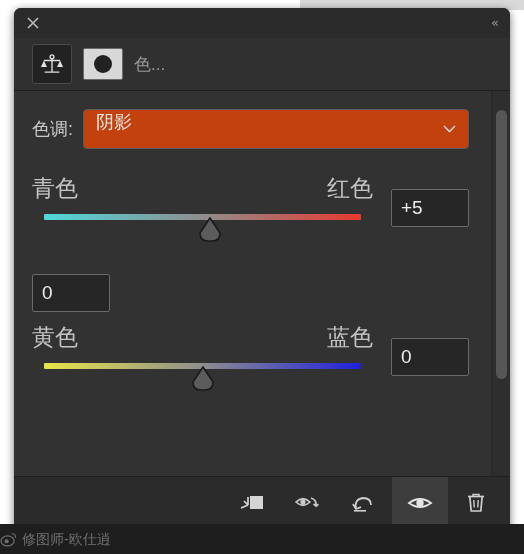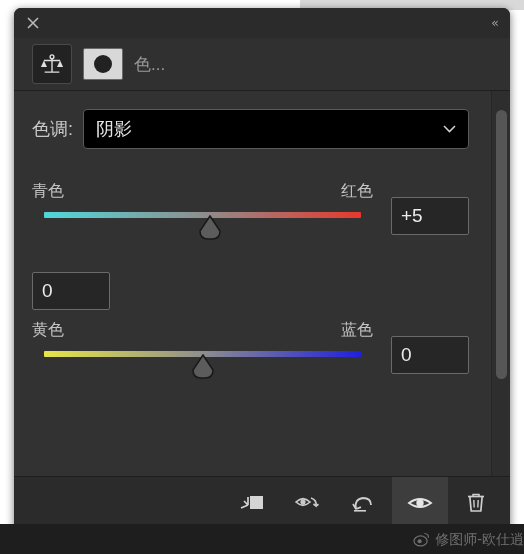--- a/index.html
+++ b/index.html
@@ -192,36 +192,35 @@
     height: 73%;
     background: #565656;
     border-radius: 6px;
   }
 
   
   .tone-row {
     display: flex;
     align-items: center;
     padding: 0 22px 0 18px;
-    margin-bottom: 32px;
+    margin-bottom: 24px;
   }
   .tone-label {
     font-size: 18px;
     color: #c9c9c9;
     margin-right: 10px;
     white-space: nowrap;
   }
   .select {
     flex: 1 1 auto;
     height: 38px;
-    background: #000000;
+    background: #c2410c;
     border: 1px solid #5a5a5a;
     border-radius: 4px;
     display: flex;
-    align-items: center;
     padding: 0 12px;
     position: relative;
     color: #e4e4e4;
     font-size: 18px;
   }
   .chev {
     position: absolute;
     right: 12px;
     top: 50%;
     width: 13px; height: 8px;
@@ -239,21 +238,21 @@
     flex: 1 1 auto;
     min-width: 0;
     padding-right: 18px;
   }
   .slider-labels {
     display: flex;
     justify-content: space-between;
     margin-bottom: 10px;
   }
   .slider-labels span {
-    font-size: 16px;
+    font-size: 23px;
     color: #c4c4c4;
     white-space: nowrap;
   }
   .track-wrap {
     position: relative;
     height: 34px;
     padding: 0 12px;
   }
   .track {
     height: 6px;
@@ -307,21 +306,21 @@
 
   
   .watermark {
     position: absolute;
     left: 0; right: 0;
     bottom: 0;
     height: 29px;
     background: #1e1e1e;
     display: flex;
     align-items: center;
-    justify-content: flex-end;
+    justify-content: flex-start;
     gap: 5px;
     pointer-events: none;
   }
   .watermark .wm-text {
     font-size: 14px;
     color: #6f6f6f;
   }
   .wm-icon {
     width: 17px; height: 15px;
     color: #6f6f6f;

